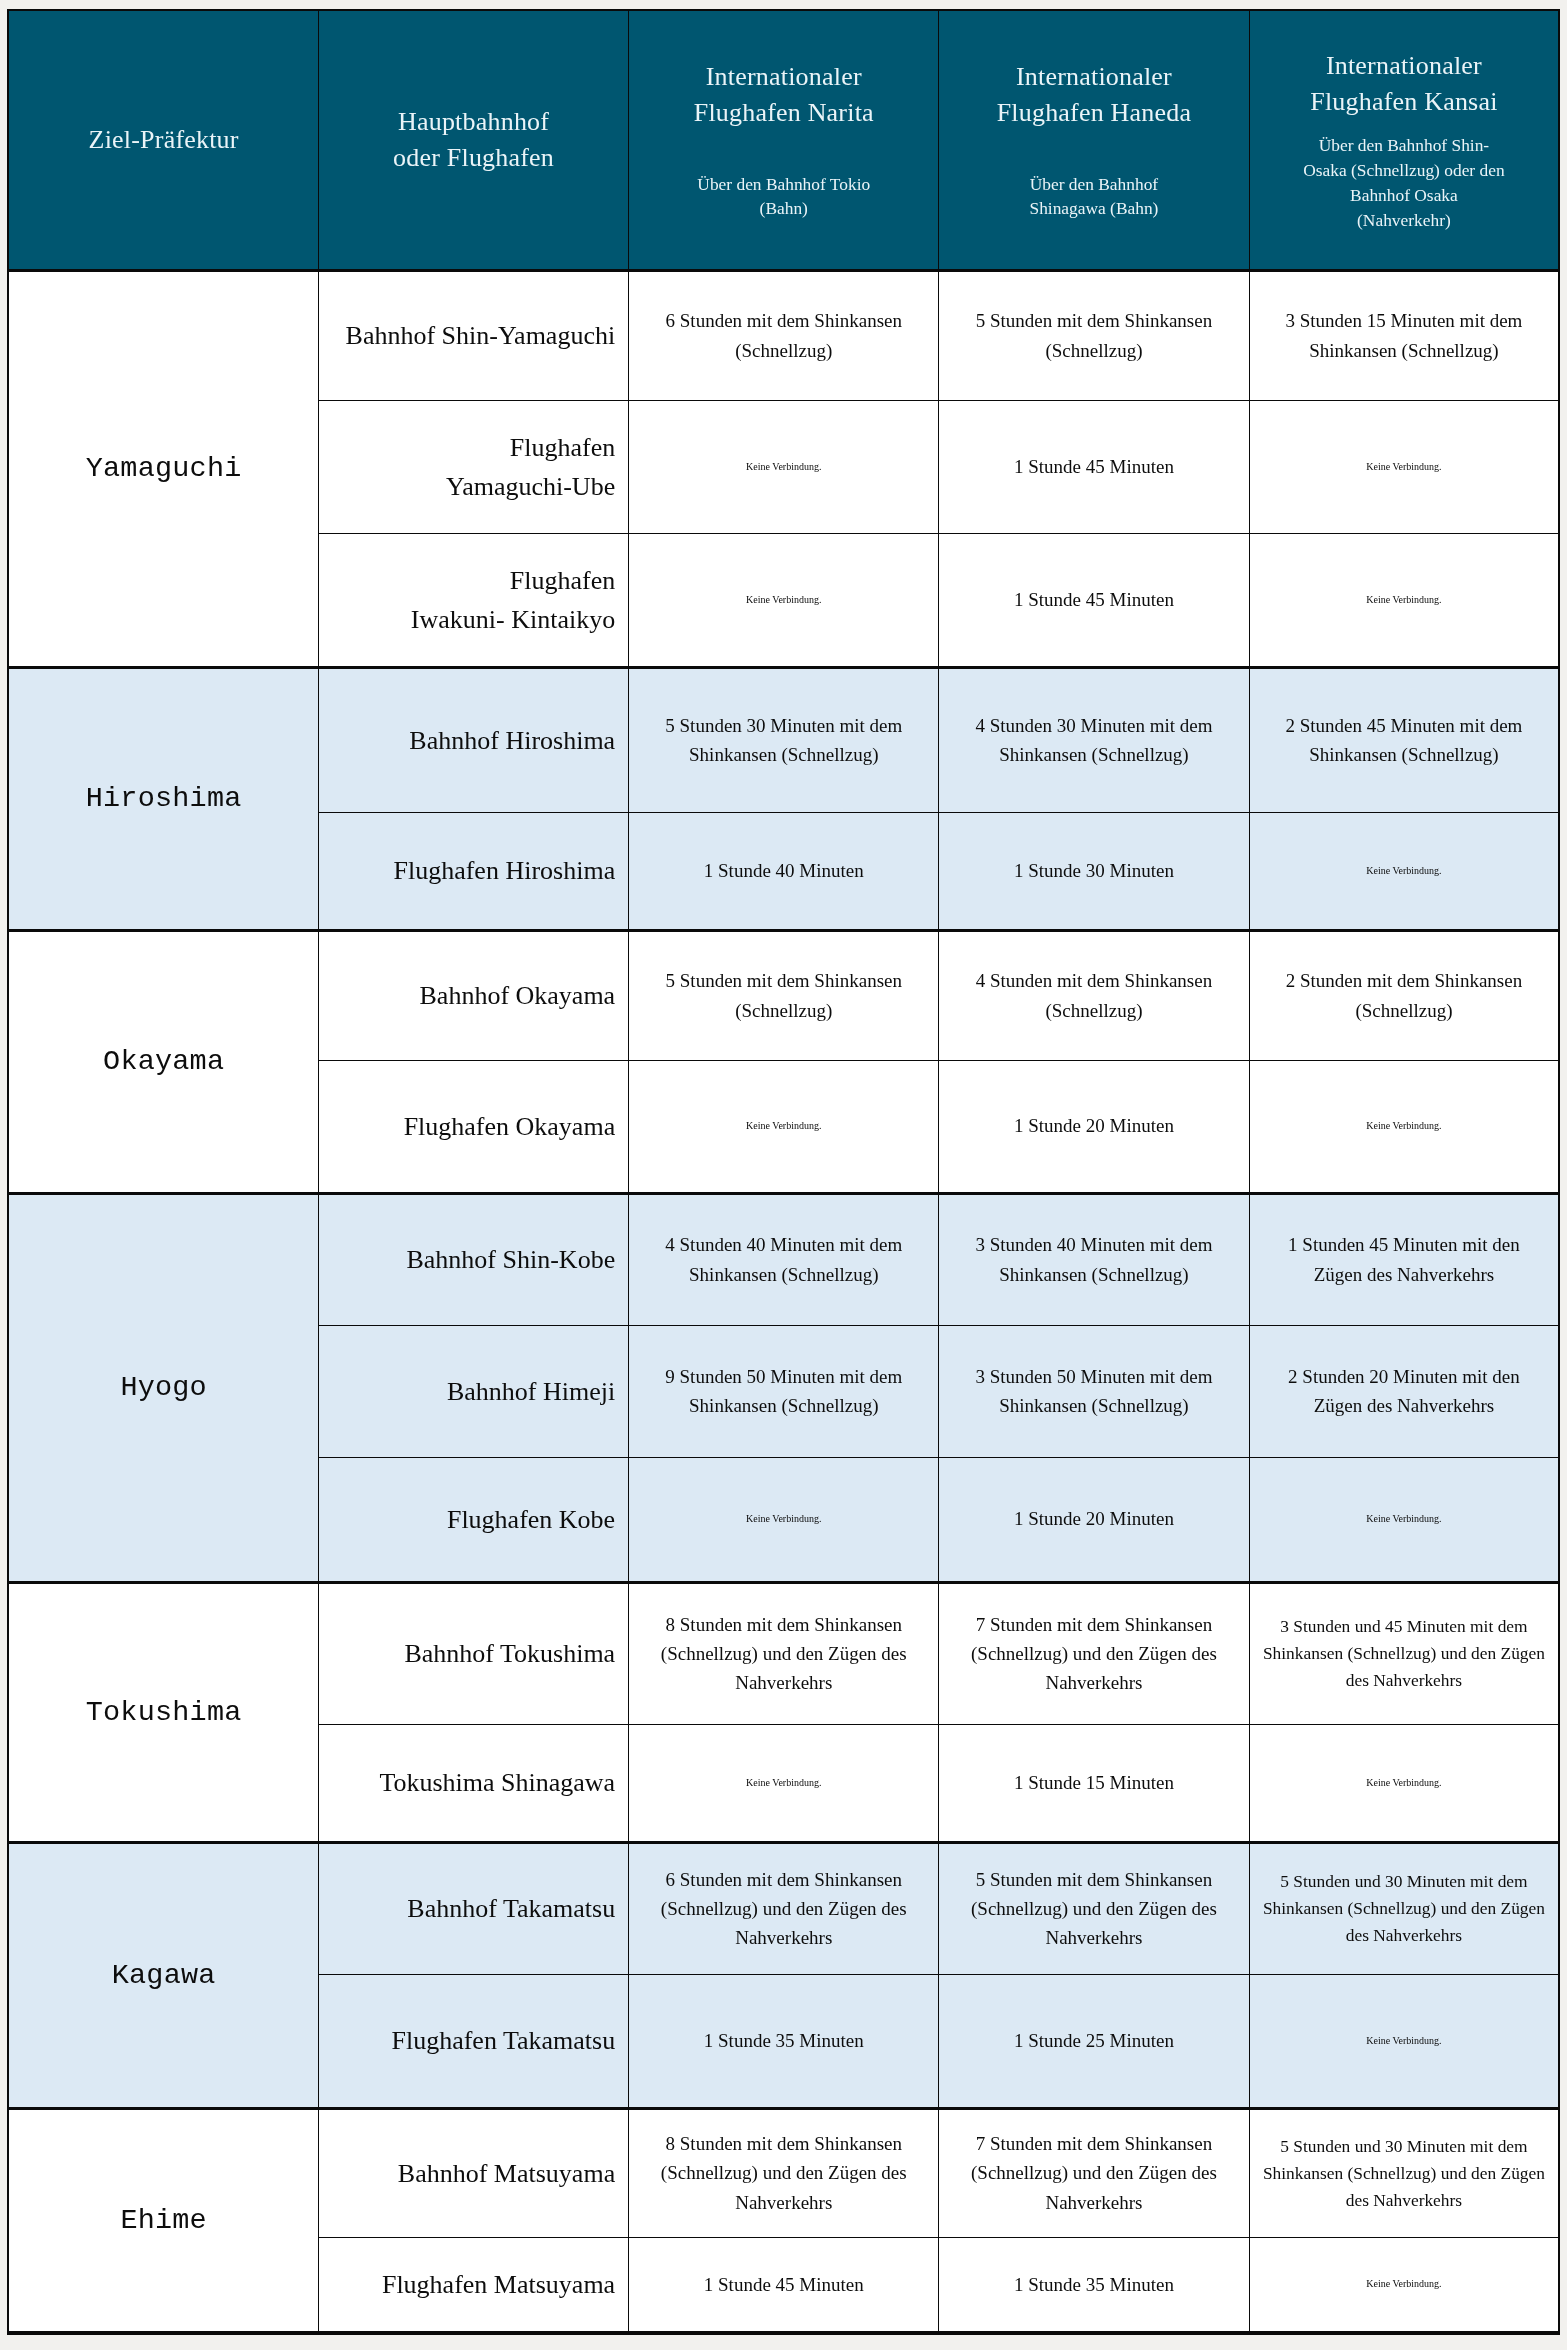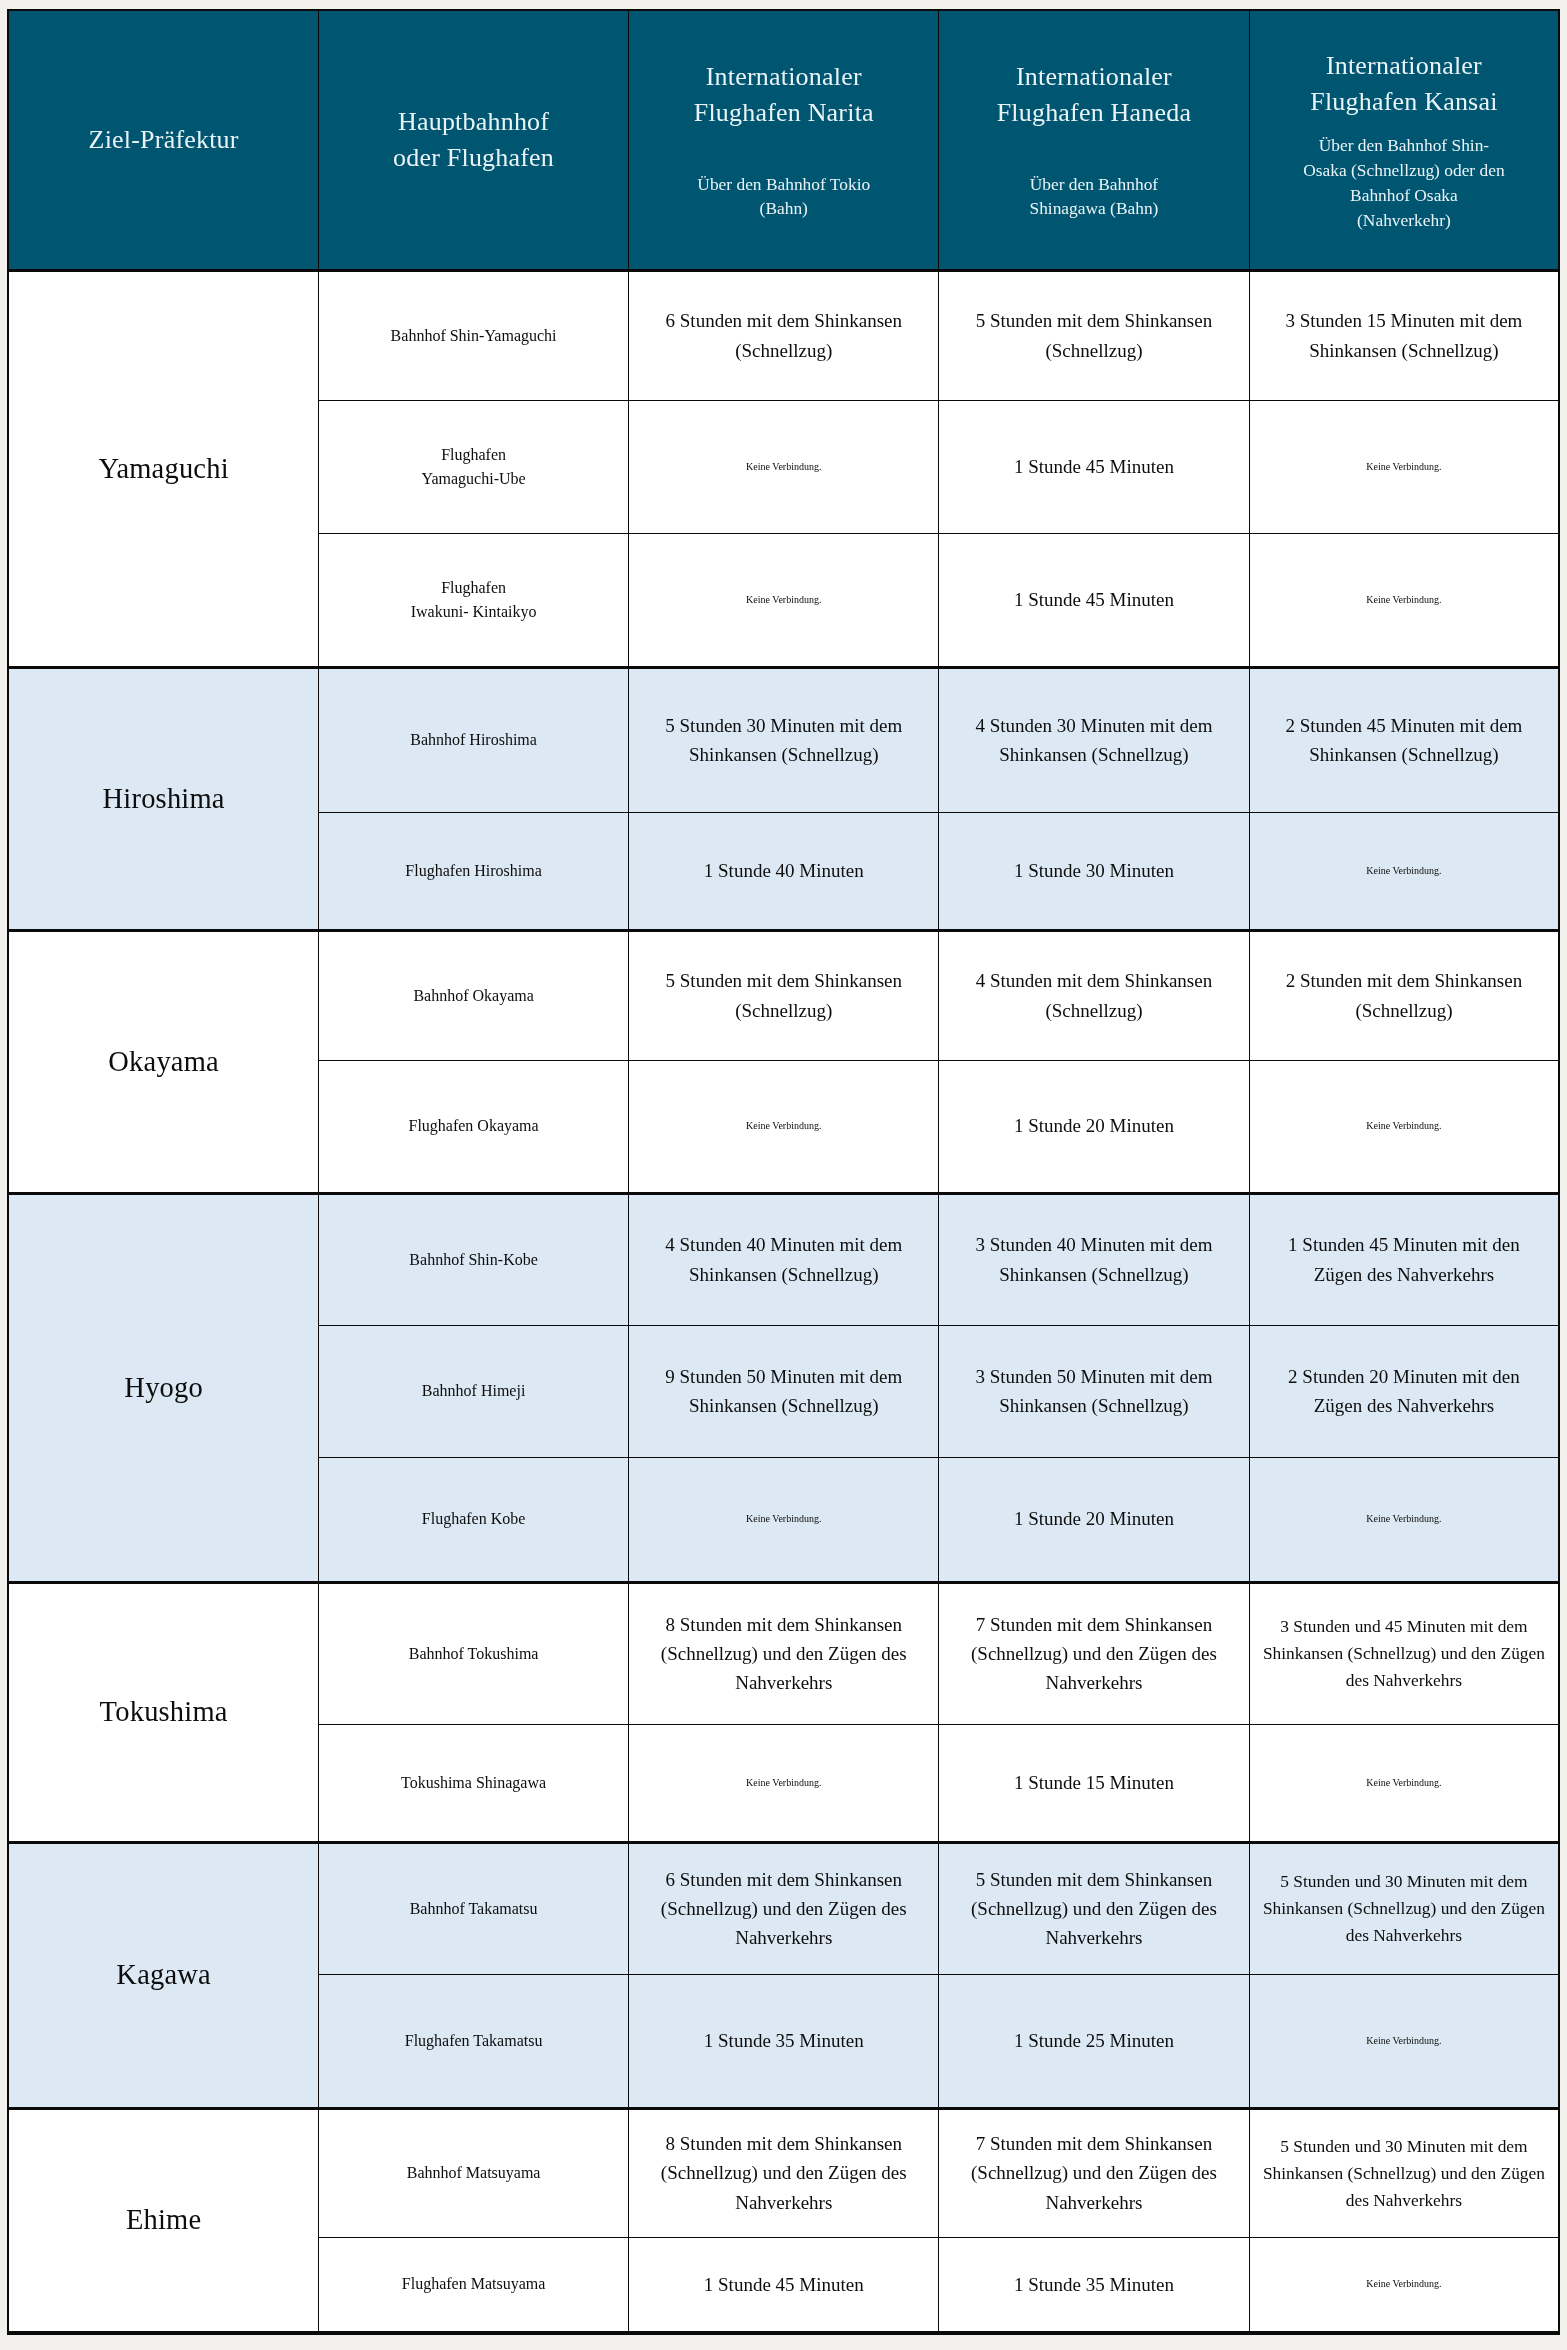--- a/index.html
+++ b/index.html
@@ -66,25 +66,27 @@
     white-space: pre-line;
   }
   .gap-lg { height: 40px; flex: 0 0 auto; }
   .gap-sm { height: 13px; flex: 0 0 auto; }
   tr.group-start td { border-top: 3.7px solid var(--grid); }
   tr.shade-blue td { background: var(--row-blue); }
   tr.shade-white td { background: var(--row-white); }
   td.prefecture {
     font-size: 28.5px;
     letter-spacing: 0.2px;
+    font-family: Liberation Mono, monospace;
   }
   td.station {
-    font-size: 16px;
+    font-size: 26px;
     line-height: 1.5;
     white-space: pre-line;
+    text-align: right;
   }
   td.time {
     font-size: 19px;
     line-height: 1.55;
   }
   td.time.kansai-sm { font-size: 17.4px; line-height: 1.55; }
   td.time.none { font-size: 10px; line-height: 1.4; }
 </style>
 </head>
 <body>

